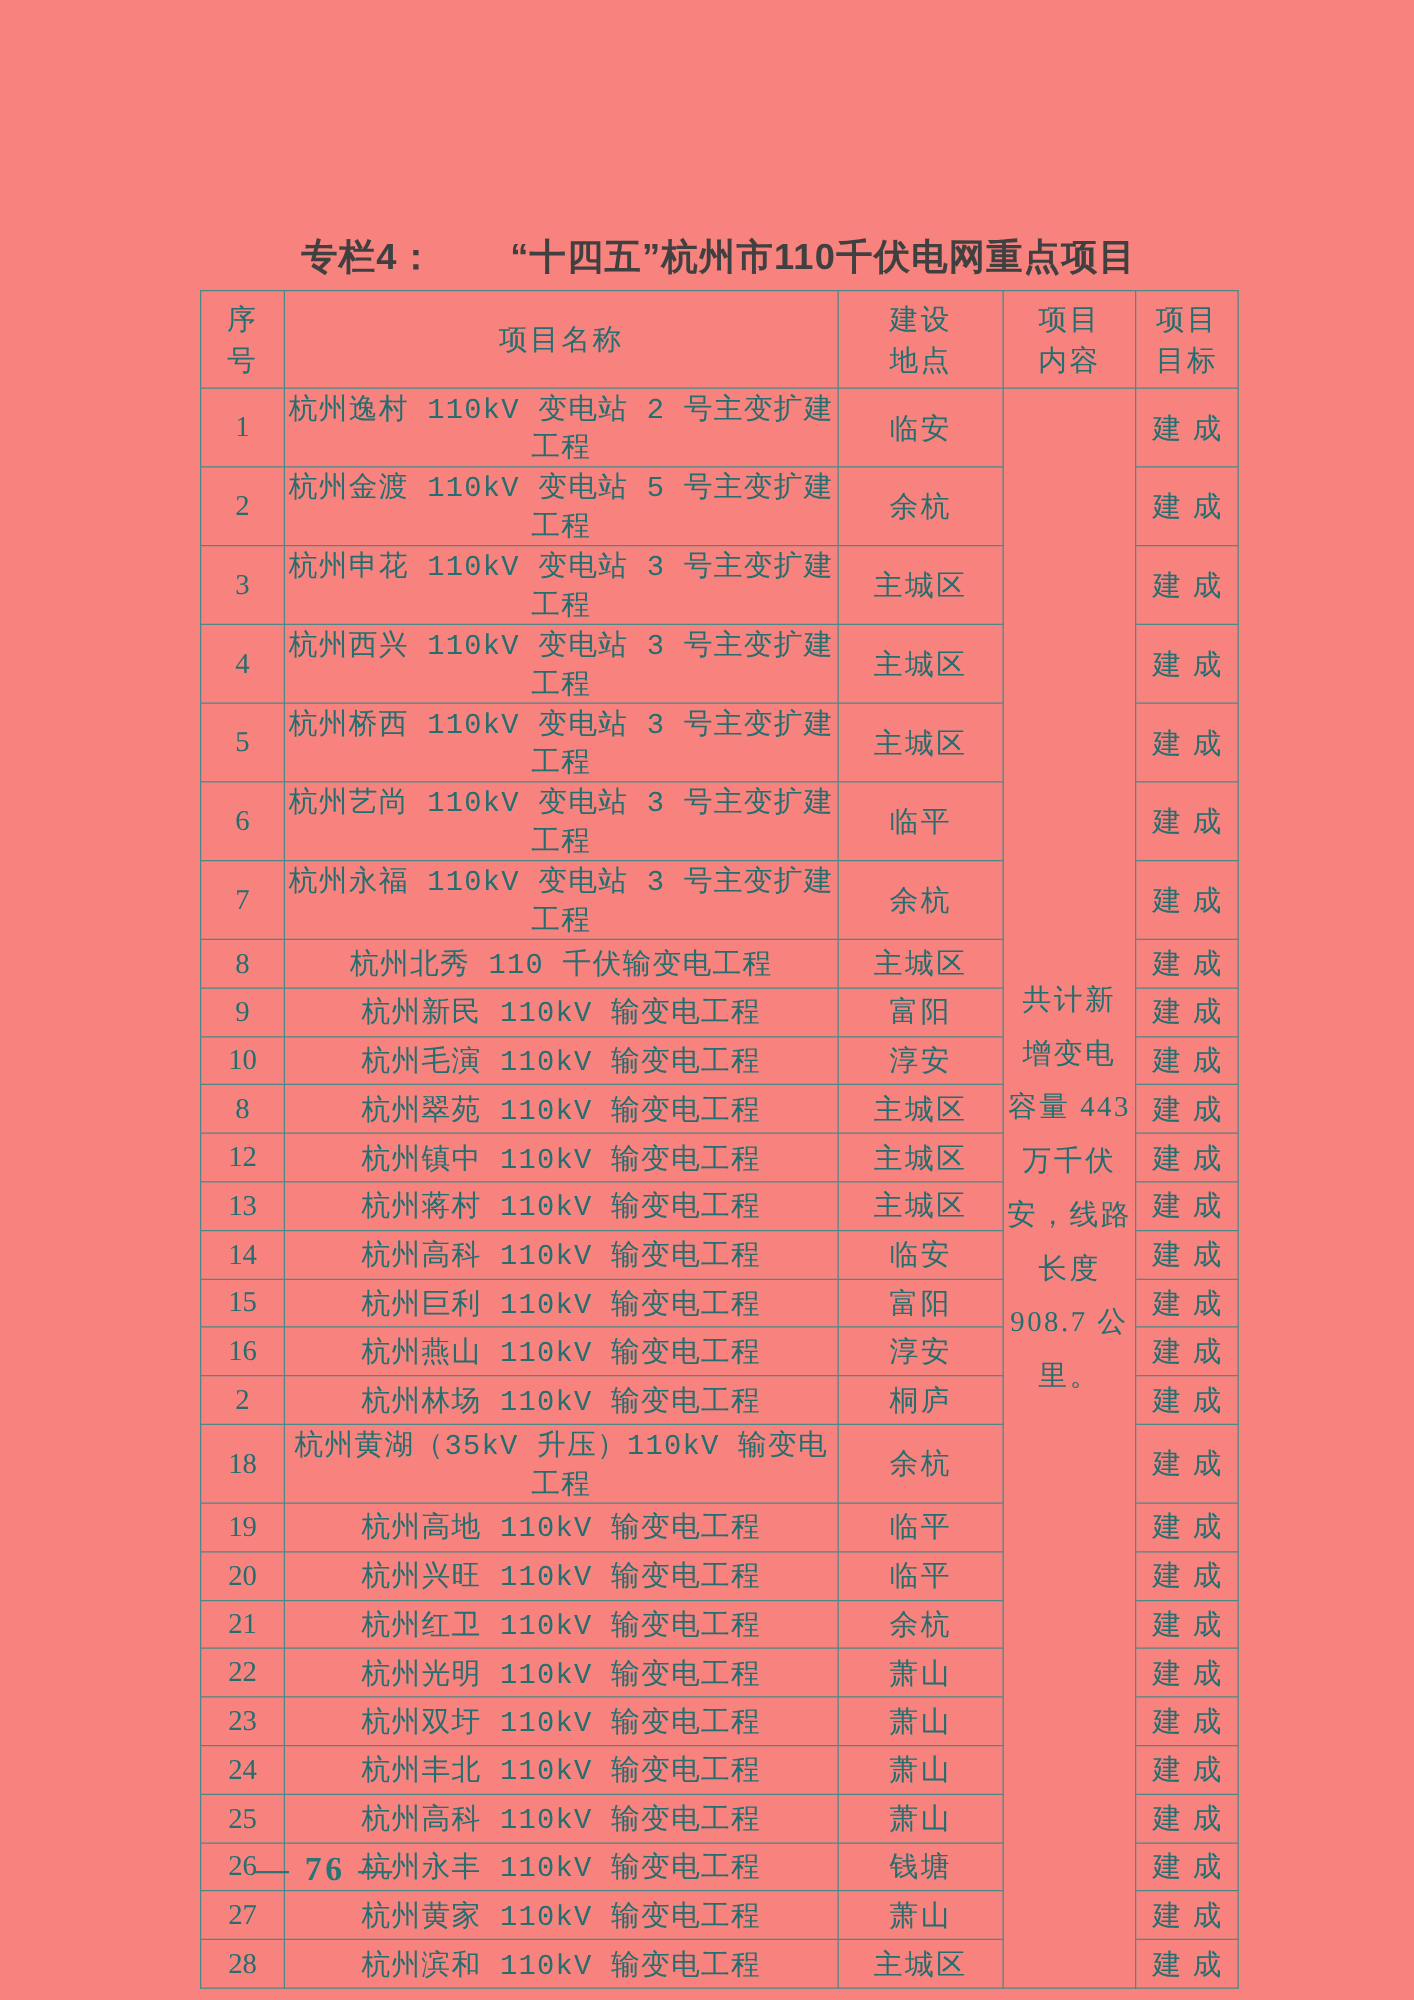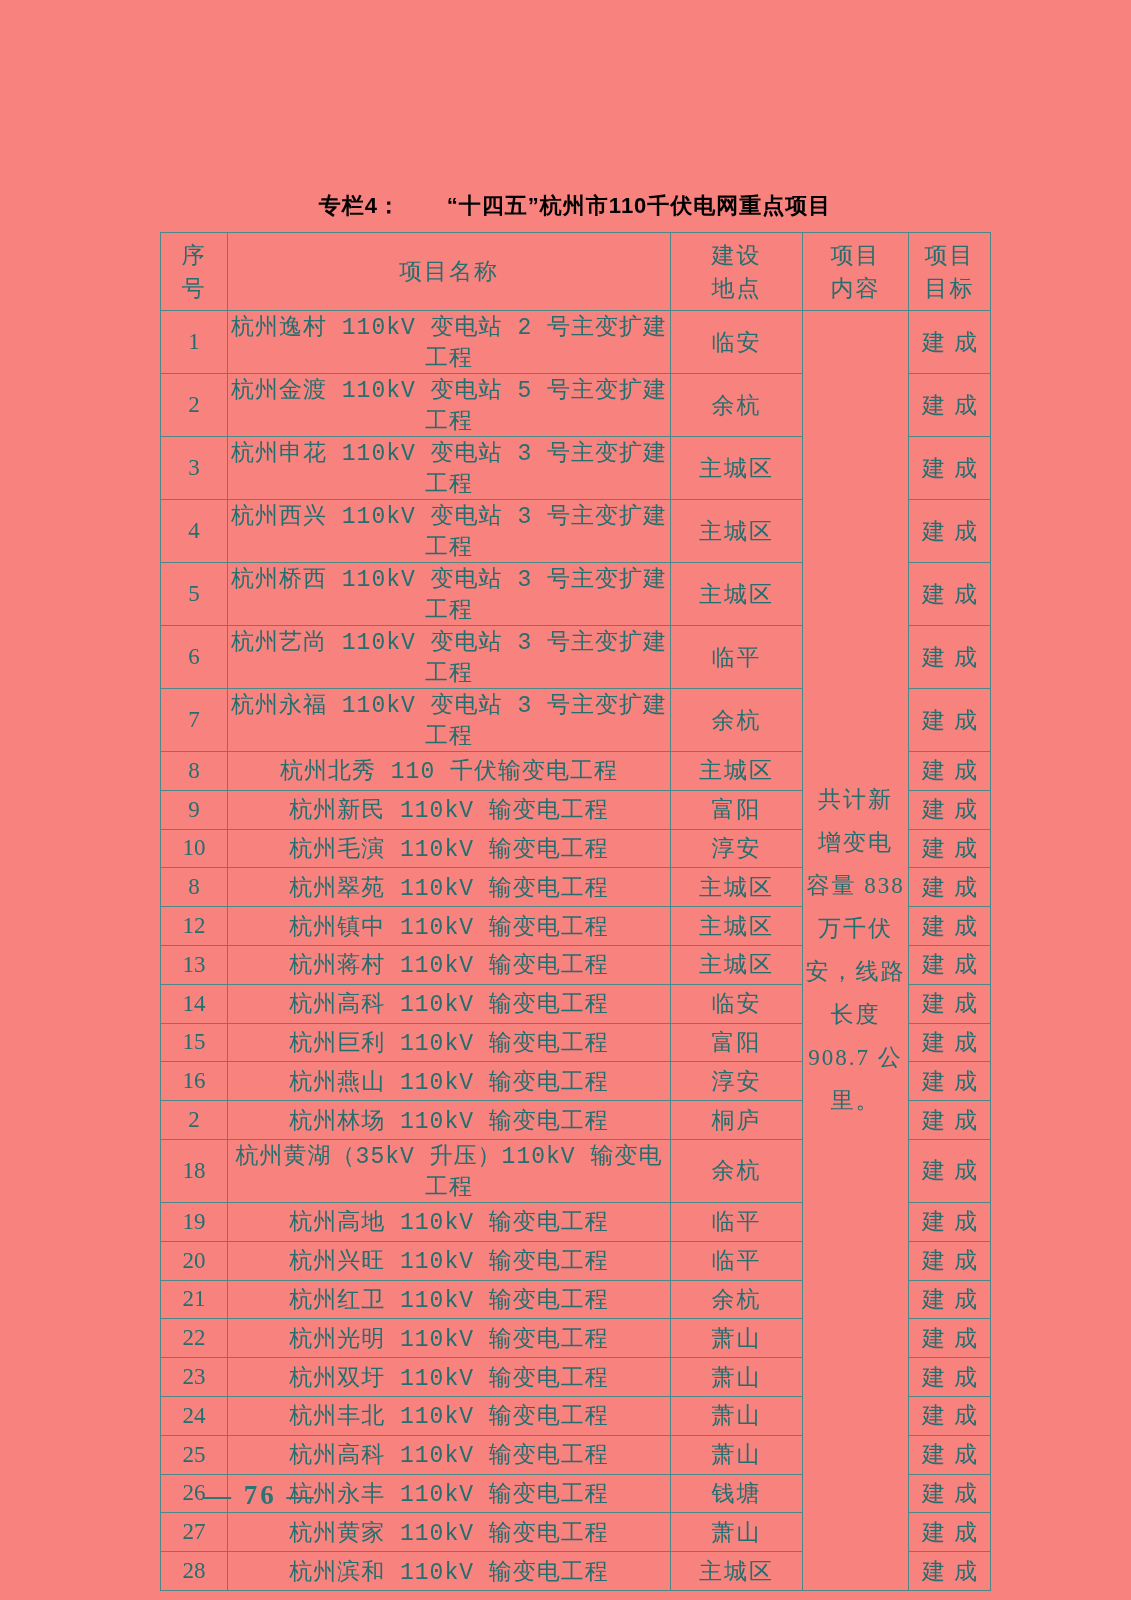--- a/index.html
+++ b/index.html
@@ -13,23 +13,23 @@
     overflow: hidden;
   }
   .doc-title {
     position: absolute;
     top: 190px;
     left: 160px;
     width: 830px;
     text-align: center;
     font-family: "Liberation Sans", "DejaVu Sans", sans-serif;
     font-weight: 700;
-    font-size: 22px;
+    font-size: 29px;
     line-height: 32px;
-    color: #000000;
+    color: #404040;
     letter-spacing: 1px;
     white-space: nowrap;
   }
   table.grid {
     position: absolute;
     top: 232px;
     left: 160px;
     width: 830px;
     border-collapse: collapse;
     table-layout: fixed;
@@ -112,21 +112,21 @@
       <span>1</span>
     </td>
     <td class="name-cell">
       <span>杭州逸村 110kV 变电站 2 号主变扩建工程</span>
     </td>
     <td class="loc-cell">
       <span>临安</span>
     </td>
     <td class="content-cell" rowspan="28"><span>共计新
 增变电
-容量 838
+容量 443
 万千伏
 安，线路
 长度
 908.7 公
 里。</span></td>
           <td class="goal-cell">
       <span>建成</span>
     </td>
   </tr>
 

